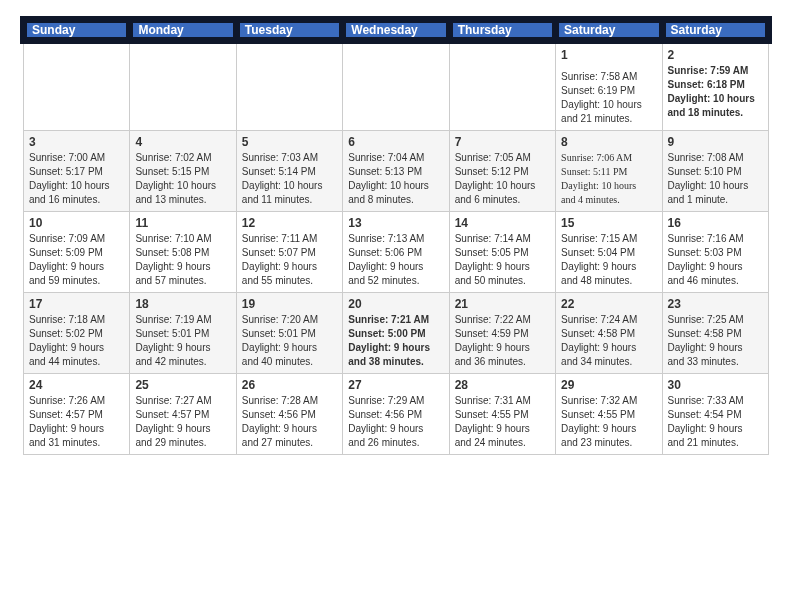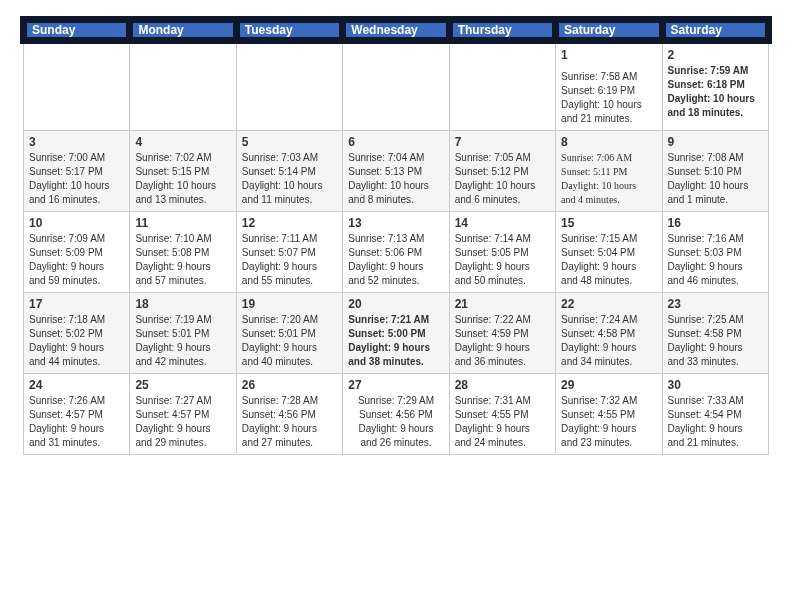--- a/index.html
+++ b/index.html
@@ -288,21 +288,21 @@
           </td>
           <td>
             <span class="day-num">26</span>
             <div class="day-info" style="white-space: pre-line;">Sunrise: 7:28 AM
 Sunset: 4:56 PM
 Daylight: 9 hours
 and 27 minutes.</div>
           </td>
           <td>
             <span class="day-num">27</span>
-            <div class="day-info" style="white-space: pre-line; text-align: center;">Sunrise: 7:29 AM
+            <div class="day-info" style="white-space: pre-line;">Sunrise: 7:29 AM
 Sunset: 4:56 PM
 Daylight: 9 hours
 and 26 minutes.</div>
           </td>
           <td>
             <span class="day-num">28</span>
             <div class="day-info" style="white-space: pre-line;">Sunrise: 7:31 AM
 Sunset: 4:55 PM
 Daylight: 9 hours
 and 24 minutes.</div>

